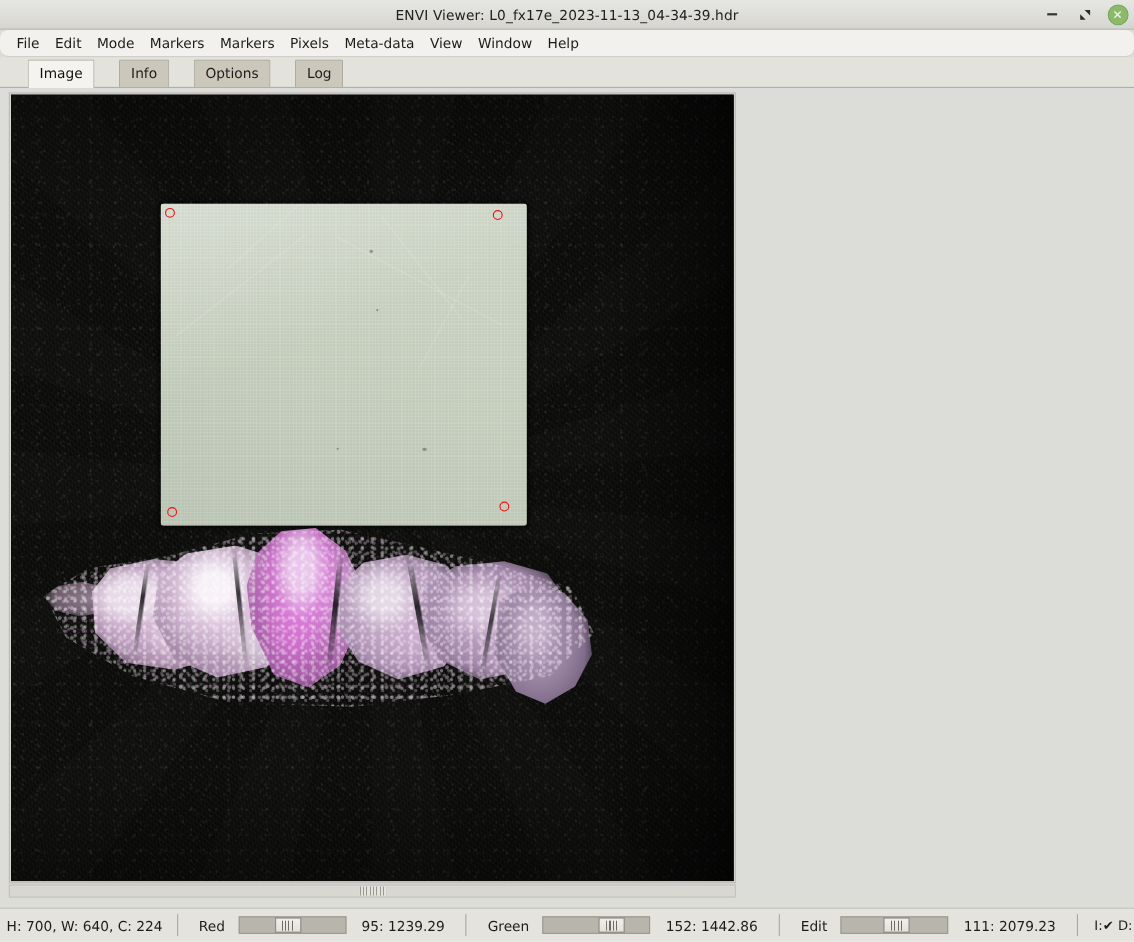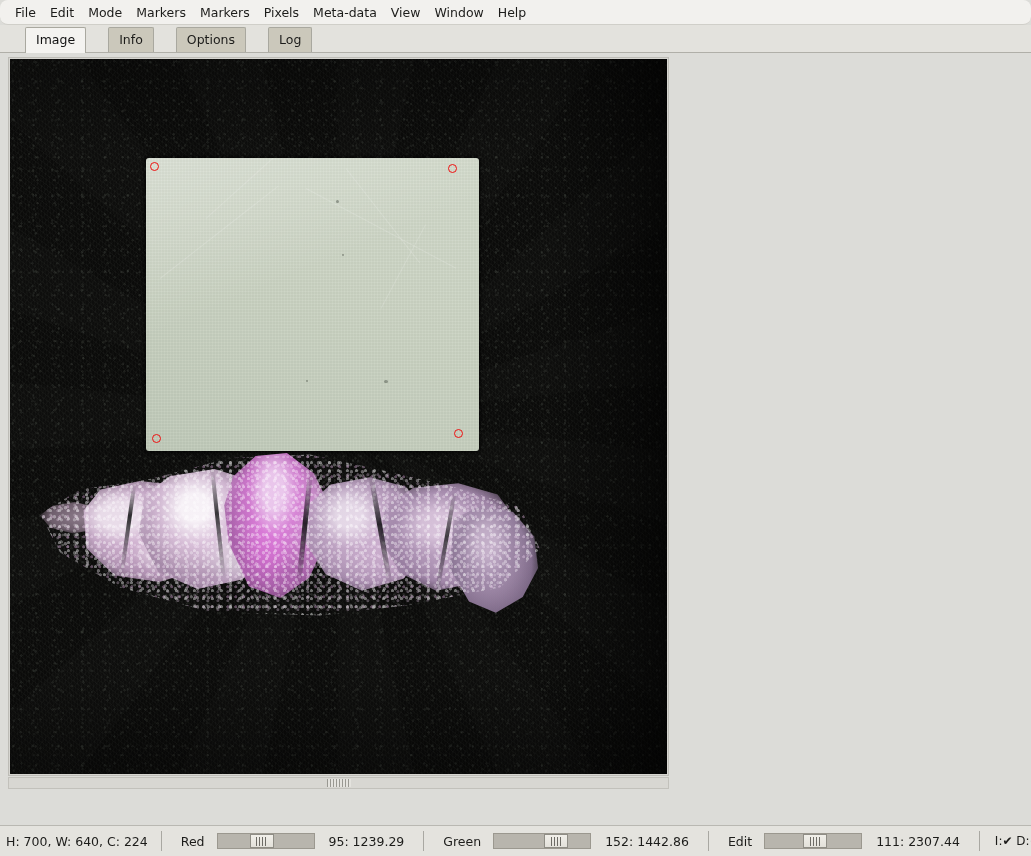--- a/index.html
+++ b/index.html
@@ -361,20 +361,39 @@
     color: #1c1c1a;
     white-space: nowrap;
     padding-left: 2px;
   }
 </style>
 </head>
 <body>
 
 <div id="app">
 
+  <div class="titlebar">
+    <div class="titlebar-title">ENVI Viewer: L0_fx17e_2023-11-13_04-34-39.hdr</div>
+    <div class="title-controls">
+      <div class="tctl">
+        <span class="min-glyph"></span>
+      </div>
+      <div class="tctl">
+        <svg width="11" height="11" viewBox="0 0 11 11">
+          <path d="M1 10 L1 5 L6 10 Z" fill="#2a2a26"></path>
+          <path d="M10 1 L10 6 L5 1 Z" fill="#2a2a26"></path>
+        </svg>
+      </div>
+      <div class="tctl">
+        <div class="close-circle">
+            <span>✕</span>
+          </div>
+      </div>
+    </div>
+  </div>
 
   <div class="menubar">
     <div class="menu-item">File</div>
     <div class="menu-item">Edit</div>
     <div class="menu-item">Mode</div>
     <div class="menu-item">Markers</div>
     <div class="menu-item">Markers</div>
     <div class="menu-item">Pixels</div>
     <div class="menu-item">Meta-data</div>
     <div class="menu-item">View</div>
@@ -513,19 +532,19 @@
     </div>
     <div class="sb-value">152: 1442.86</div>
     <div class="sb-sep"></div>
 
     <div class="sb-label">Edit</div>
     <div class="slider">
       <div class="slider-handle" style="left:38px;">
         <div class="slider-grip"></div>
       </div>
     </div>
-    <div class="sb-value">111: 2307.44</div>
+    <div class="sb-value">111: 2079.23</div>
     <div class="sb-sep"></div>
 
     <div class="sb-check">I:✔ D:✔</div>
   </div>
 
 </div>
 
 </body></html>

